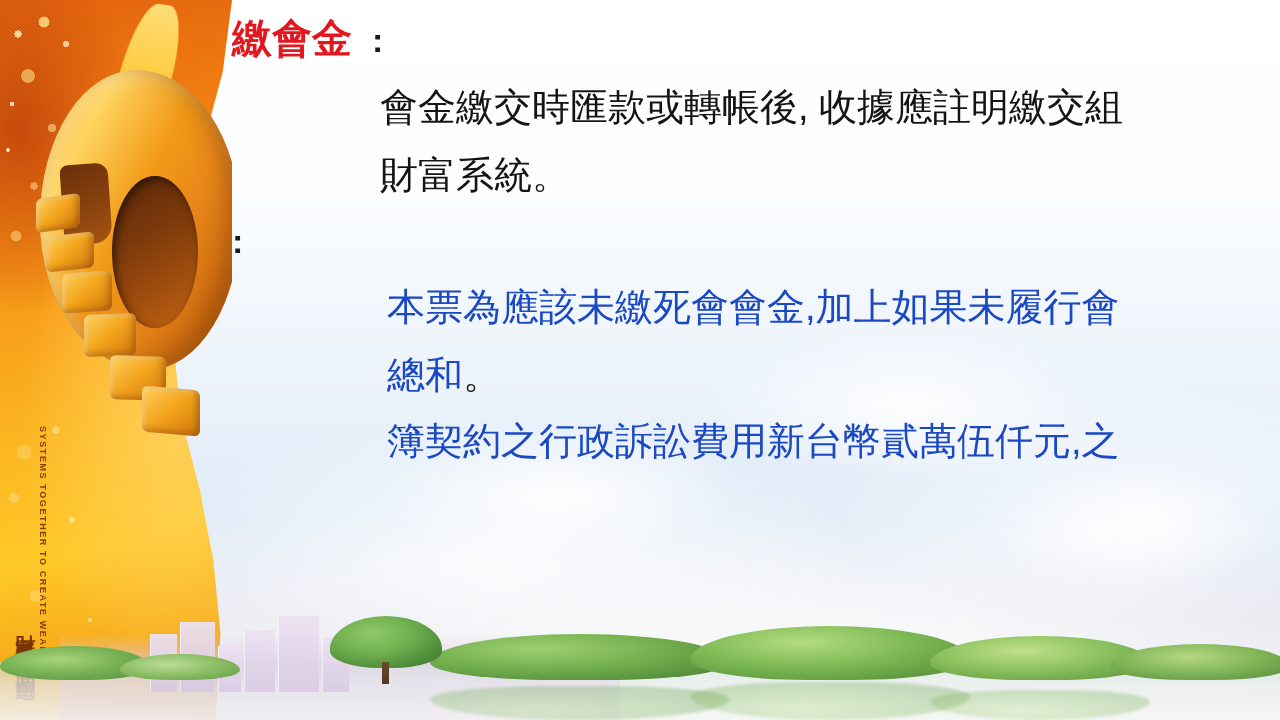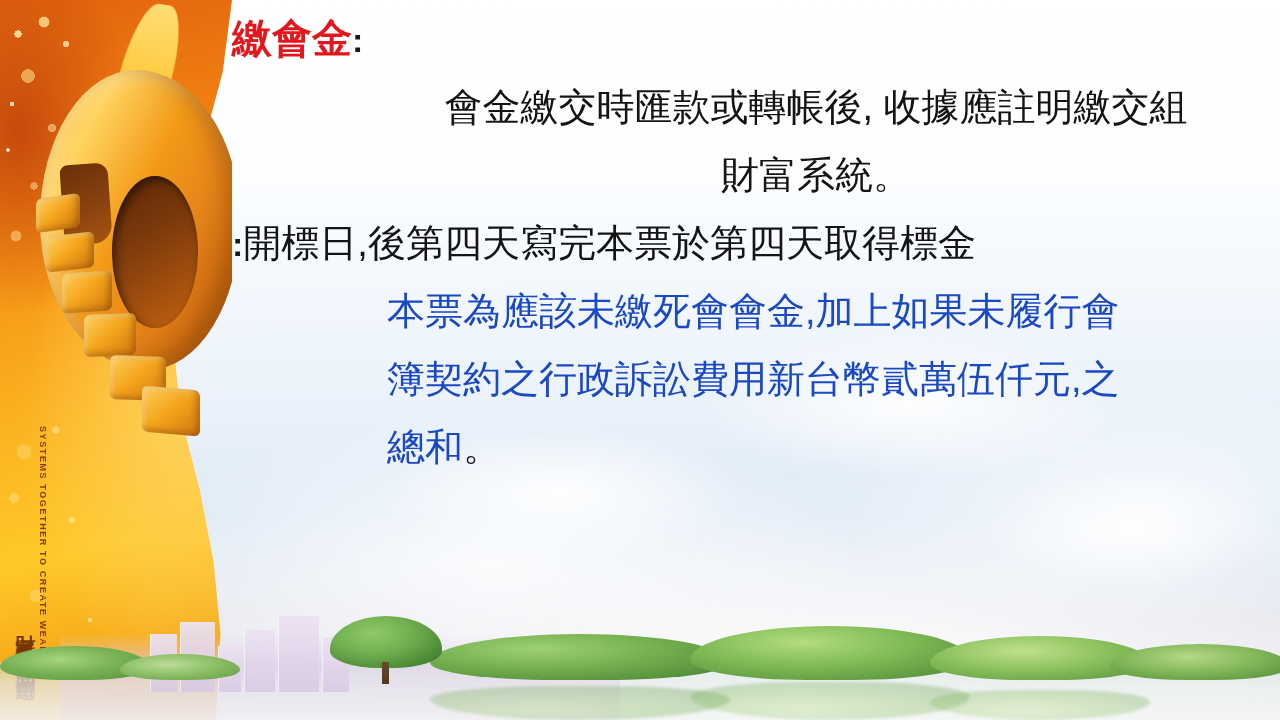--- a/index.html
+++ b/index.html
@@ -195,25 +195,25 @@
   }
   .label {
     color: #e3171e;
     font-weight: bold;
     font-size: 40px;
     letter-spacing: 0px;
   }
   .colon { color: #1a1a1a; font-weight: bold; font-size: 34px; }
   .body { color: #141414; }
   .blue { color: #1b49c4; text-align: center; }
-  .indent { padding-left: 148px; justify-content: center; }
+  .indent { padding-left: 148px; }
   .indent2 { padding-left: 155px; }
   .period { color: #141414; }
 
-  .row { margin-bottom: 30px; }
+  .row { margin-bottom: 30px; gap: 20px; }
   .row-tight { margin-bottom: 28px; }
 </style>
 </head>
 <body>
 
 <div id="slide">
 
   <div class="sky-wash"></div>
   <div class="cloud-soft" style="left:700px; top:330px; width:420px; height:150px;"></div>
   <div class="cloud-soft" style="left:380px; top:430px; width:360px; height:130px;"></div>
@@ -279,32 +279,31 @@
     <div class="line row indent">
       <span class="body">會金繳交時匯款或轉帳後, 收據應註明繳交組</span>
     </div>
 
     <div class="line row indent">
       <span class="body">財富系統。</span>
     </div>
 
     <div class="line row">
         <span class="colon">:</span>
-        <span class="body">開標日,後第四天寫完本票於第四天取得標金</span>
     </div>
 
     <div class="line row indent2">
       <span class="blue">本票為應該未繳死會會金,加上如果未履行會</span>
-    </div>
-
-    <div class="line row indent2">
-      <span class="blue">簿契約之行政訴訟費用新台幣貳萬伍仟元,之</span>
     </div>
 
     <div class="line row-tight indent2">
       <span class="blue">總和</span>
         <span class="period">。</span>
     </div>
 
+    <div class="line row indent2">
+      <span class="blue">簿契約之行政訴訟費用新台幣貳萬伍仟元,之</span>
+    </div>
+
 
 
   </div>
 </div>
 
 </body></html>

